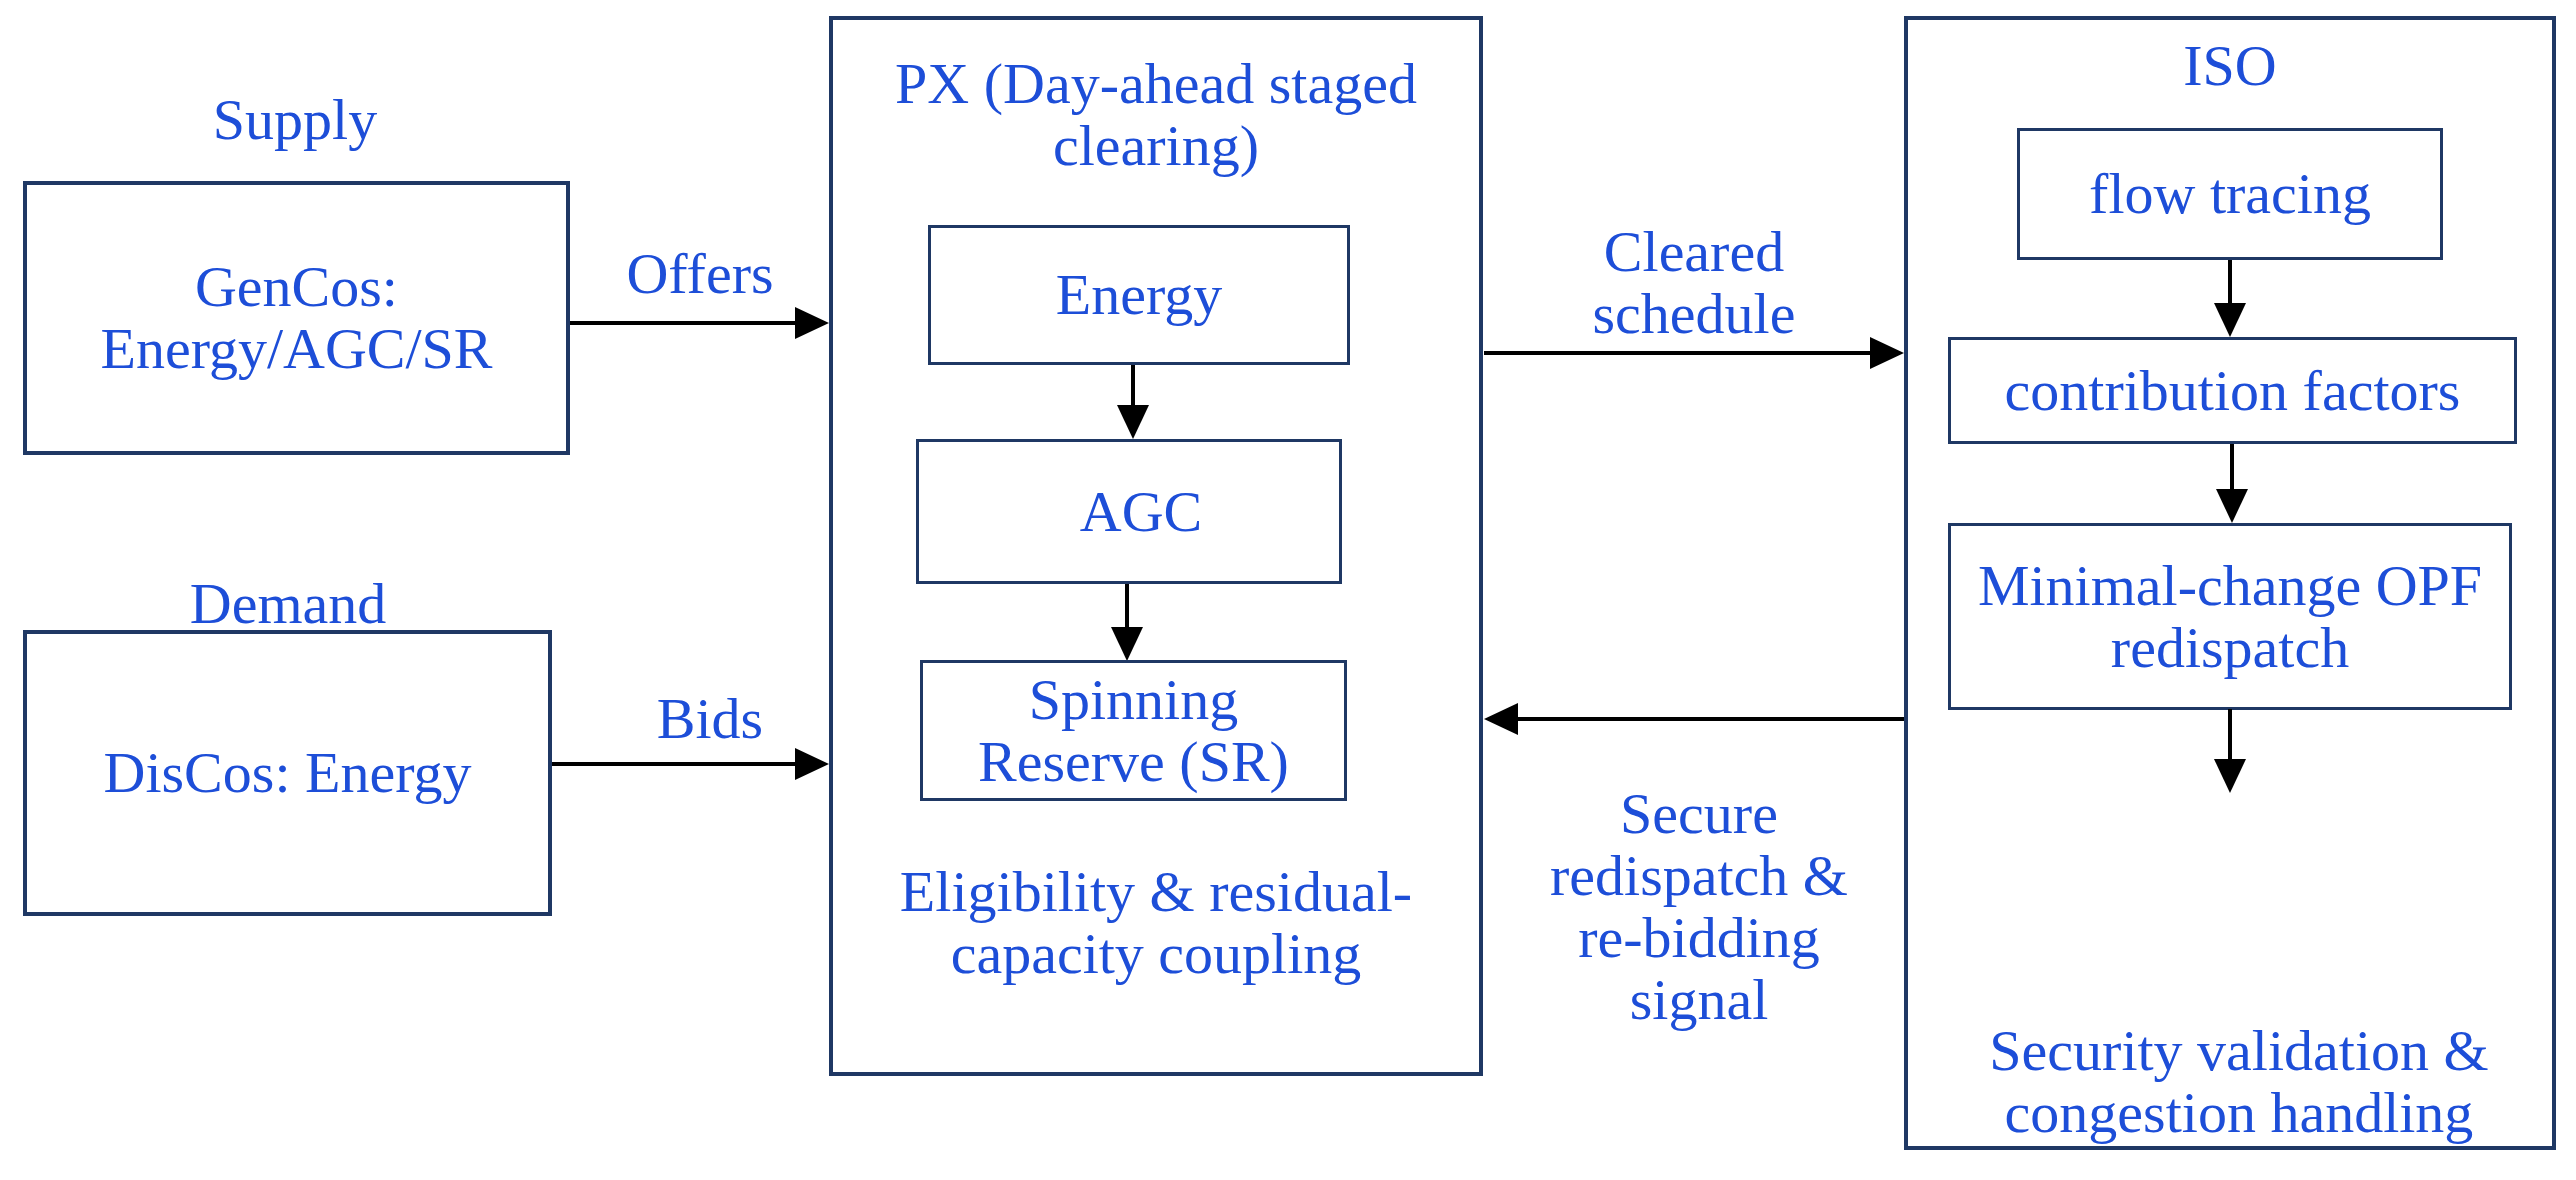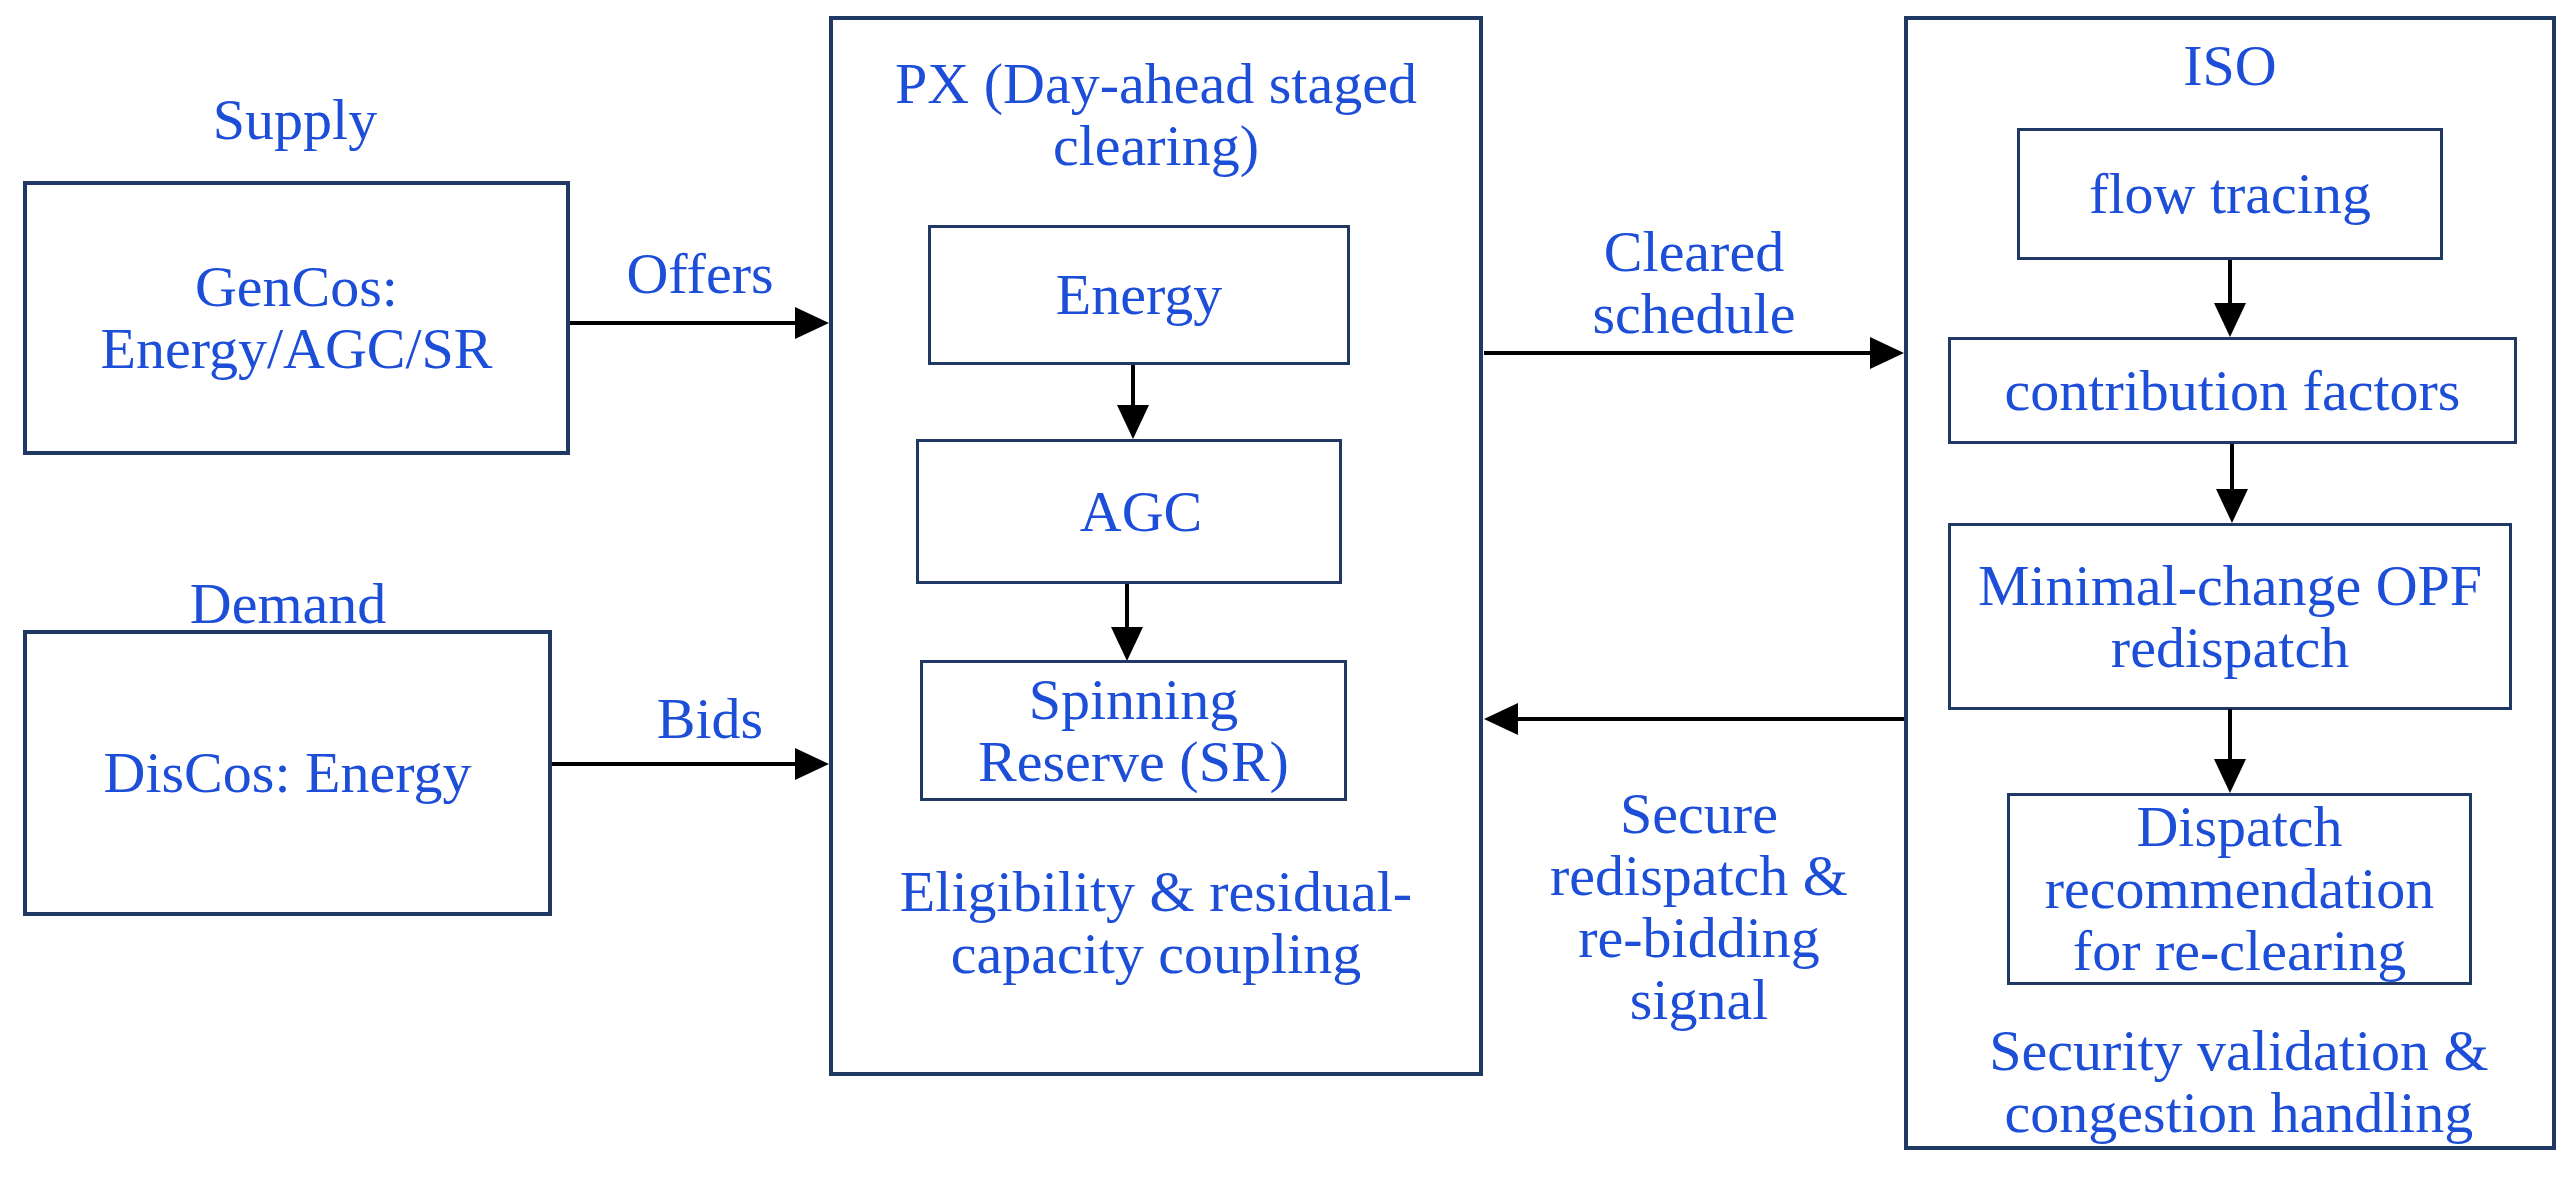--- a/index.html
+++ b/index.html
@@ -134,21 +134,18 @@
   </div>
 
   <div class="box inner" style="left:1948px; top:523px; width:564px; height:187px;">Minimal-change OPF
 redispatch</div>
 
   <div>
     <div class="vshaft" style="left:2228px; top:709px; height:52px;"></div>
     <div class="head down" style="left:2214px; top:759px;"></div>
   </div>
 
-  <div class="box inner" style="left:2007px; top:793px; width:465px; height:192px;">Dispatch
-recommendation
-for re-clearing</div>
 
   <div class="label" style="left:1939px; top:1020px; width:600px;">Security validation &amp;
 congestion handling</div>
 
 </div>
 
 
 </body></html>

